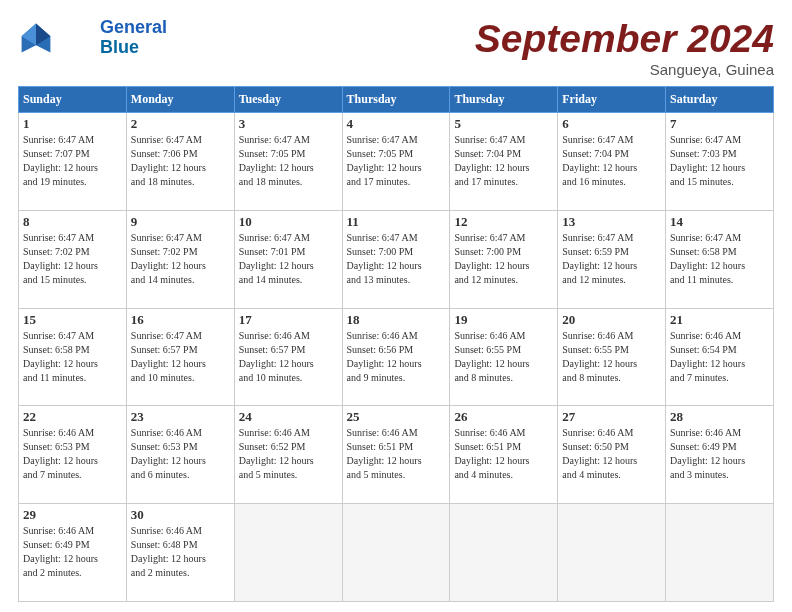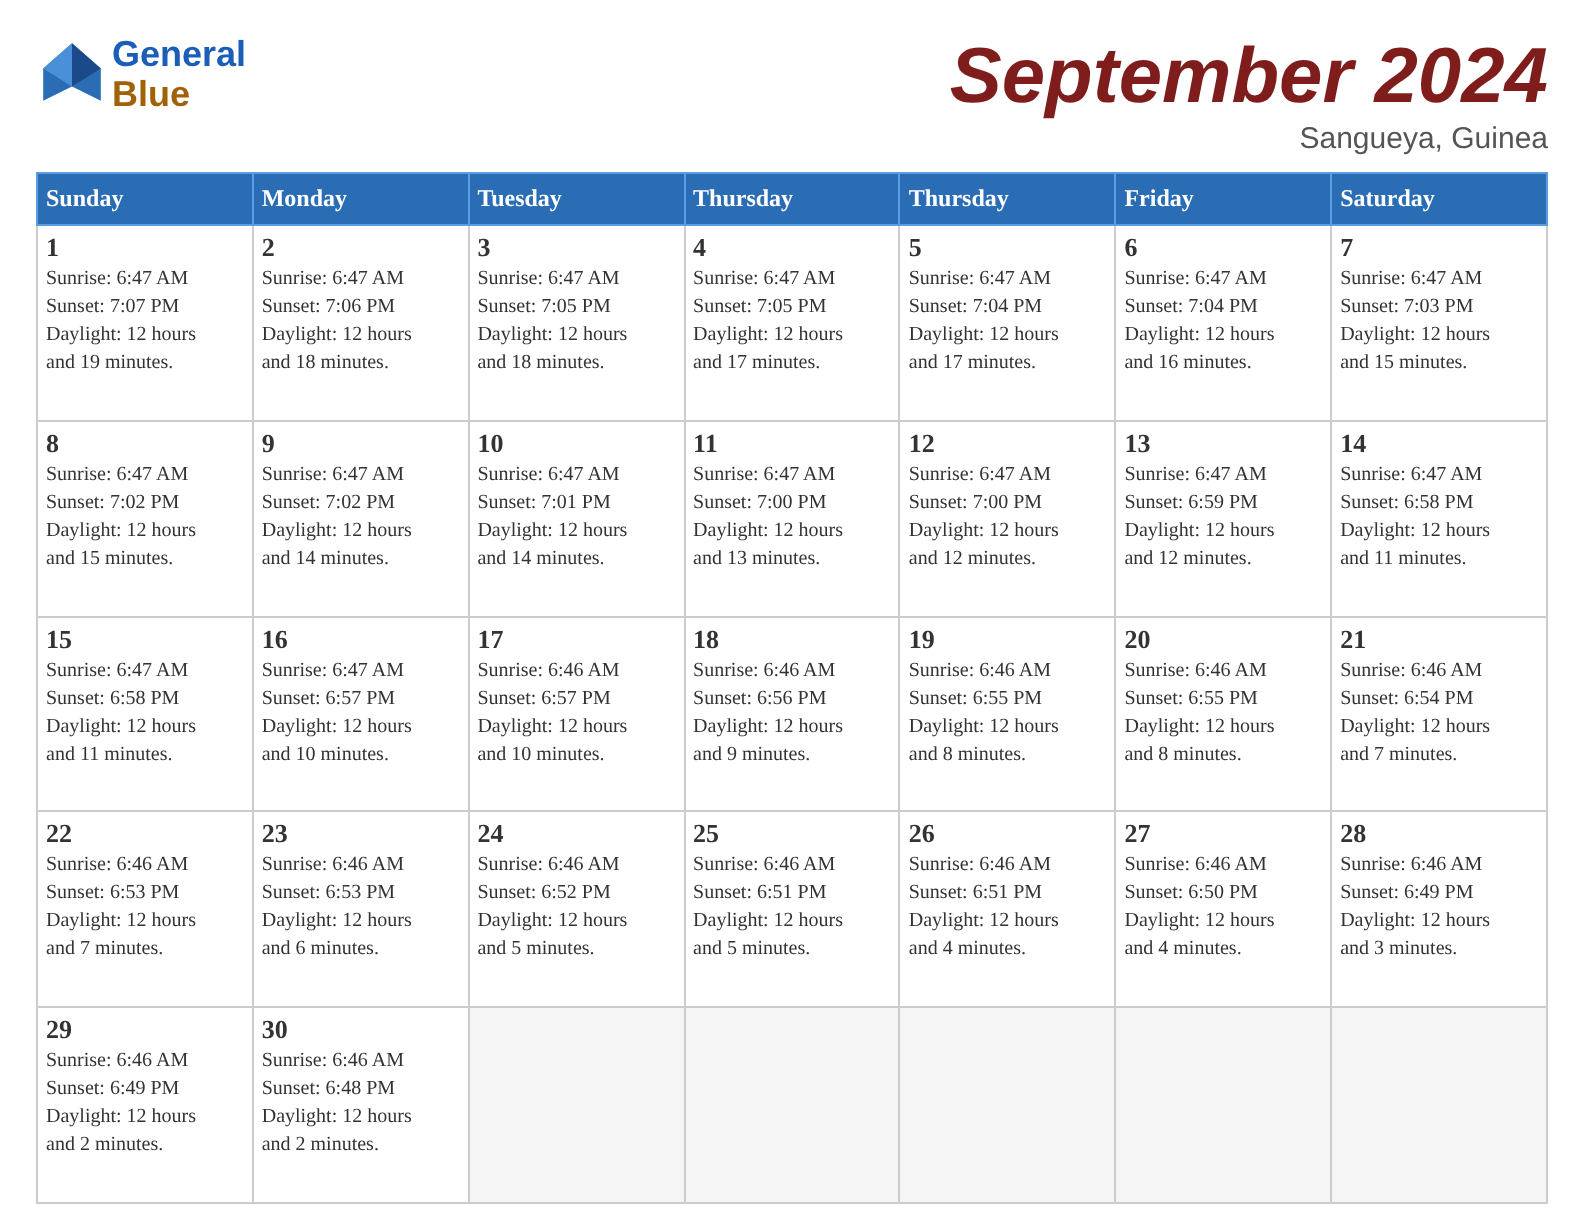--- a/index.html
+++ b/index.html
@@ -18,21 +18,22 @@
       flex-direction: column;
     }
     .header {
       display: flex;
       align-items: flex-start;
       justify-content: space-between;
       margin-bottom: 8px;
     }
     .logo {
       display: flex;
-      align-items: flex-start;
+      align-items: center;
+      gap: 44px;
     }
     .logo-text {
       font-size: 18px;
       font-weight: bold;
       color: #333;
       line-height: 1.1;
     }
     .logo-text span {
       color: #1a5eb8;
     }
@@ -109,21 +110,21 @@
 <div class="page">
   <div class="header">
     <div class="logo">
       <svg class="logo-icon" viewBox="0 0 40 40">
         <polygon points="20,4 36,18 36,36 20,28 4,36 4,18" fill="#2a6db5"></polygon>
         <polygon points="20,4 36,18 20,28" fill="#1a4a8a"></polygon>
         <polygon points="20,4 4,18 20,28" fill="#4a90d9"></polygon>
       </svg>
       <div class="logo-text">
         <div><span>General</span></div>
-        <div><span style="color:#a16207">Blue</span></div>
+        <div><span style="color:#0369a1">Blue</span></div>
       </div>
     </div>
     <div class="title-block">
       <div class="month-title">September 2024</div>
       <div class="location">Sangueya, Guinea</div>
     </div>
   </div>
 
   <table class="calendar">
     <thead>

